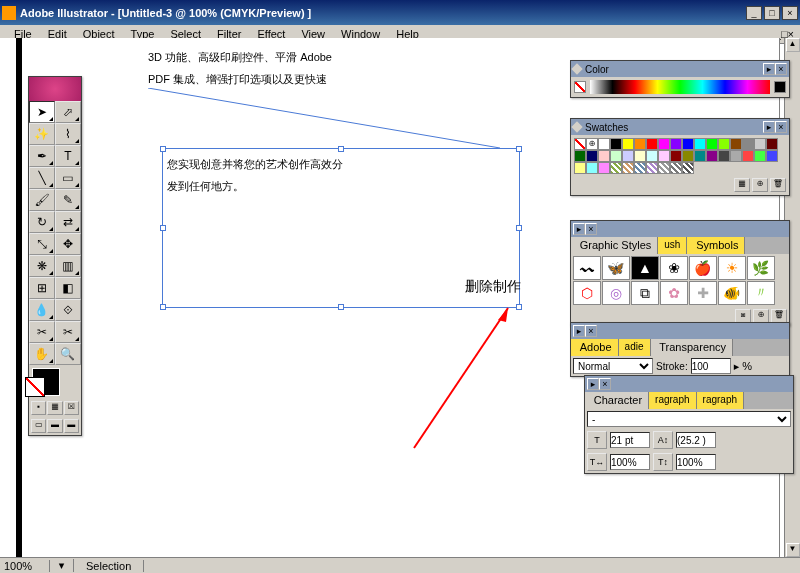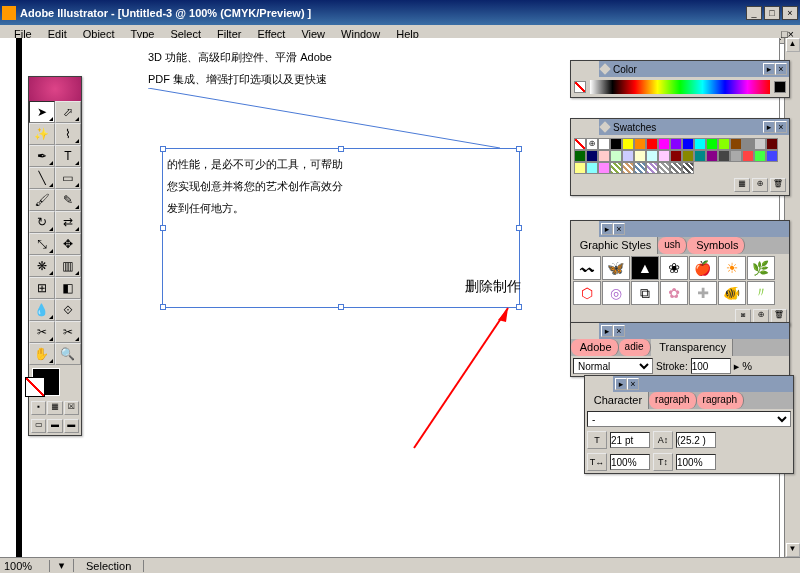--- a/index.html
+++ b/index.html
@@ -36,27 +36,27 @@
 .tool.sel { background: #fff; border: 1px inset #808080; }
 .tool .tri { position: absolute; bottom: 1px; right: 1px; border: 2px solid transparent; border-bottom-color: #000; border-right-color: #000; width: 0; height: 0; }
 .swatch-area { padding: 3px; }
 .swatch-big { width: 28px; height: 28px; background: #000; border: 1px solid #fff; position: relative; }
 .swatch-big .none { position: absolute; top: 8px; left: -8px; width: 20px; height: 20px; background: #fff; border: 1px solid #000; }
 .swatch-big .none::after { content: ''; position: absolute; top: 0; left: 0; right: 0; bottom: 0; background: linear-gradient(45deg, transparent 45%, red 45%, red 55%, transparent 55%); }
 .minibtns { display: flex; gap: 1px; padding: 2px; }
 .minibtn { width: 16px; height: 14px; border: 1px outset #e8e8e8; font-size: 8px; text-align: center; }
 
 .panel { position: absolute; background: #d4d0c8; border: 1px solid #404040; box-shadow: 1px 1px 2px rgba(0,0,0,0.3); }
-.panel-hdr { height: 16px; background: #8a9cb8; display: flex; align-items: center; padding: 0 2px; margin-left: 28px; }
+.panel-hdr { height: 16px; background: #8a9cb8; display: flex; align-items: center; padding: 0 2px; }
 .panel-hdr .diamond { width: 8px; height: 8px; background: #d4d0c8; transform: rotate(45deg); margin-right: 4px; }
 .panel-hdr .ptitle { flex: 1; font-size: 10px; color: #000; }
 .panel-hdr .pclose { width: 12px; height: 12px; border: 1px outset #fff; font-size: 9px; text-align: center; line-height: 10px; }
 .panel-tabs { display: flex; background: #b0b0b0; height: 17px; }
 .ptab { padding: 2px 6px; font-size: 10px; background: #d4d0c8; border-right: 1px solid #808080; }
-.ptab.inactive { background: #fca5a5; border-radius: 8px; }
+.ptab.inactive { background: #fde047; }
 .panel-body { padding: 3px; }
 .spectrum { height: 14px; background: linear-gradient(90deg, #fff, #000, #f00, #ff0, #0f0, #0ff, #00f, #f0f, #f00); }
 .swatch-grid { display: grid; grid-template-columns: repeat(17, 12px); gap: 0; }
 .sw { width: 12px; height: 12px; border: 1px solid #888; }
 .sw.none { background: #fff; position: relative; }
 .sw.none::after { content: ''; position: absolute; inset: 0; background: linear-gradient(45deg, transparent 42%, red 42%, red 58%, transparent 58%); }
 .styles-grid { display: grid; grid-template-columns: repeat(7, 28px); gap: 1px; padding: 2px; }
 .style-cell { width: 28px; height: 24px; background: #fff; border: 1px solid #888; display: flex; align-items: center; justify-content: center; font-size: 14px; }
 .ctrl-row { display: flex; align-items: center; gap: 3px; padding: 2px; }
 .ctrl-row select, .ctrl-row input { font-size: 10px; height: 16px; border: 1px inset #808080; background: #fff; }
@@ -96,21 +96,20 @@
   <div class="pasteboard"></div>
   <div class="text1">
     <div>3D 功能、高级印刷控件、平滑 Adobe</div>
     <div>PDF 集成、增强打印选项以及更快速</div>
   </div>
   <svg class="blueline">
       <line x1="0" y1="0" x2="352" y2="60" stroke="#4a7ad6" stroke-width="1"></line>
     </svg>
   <div class="textbox">
     <div class="textbox-text">
-      <div>的性能，是必不可少的工具，可帮助</div>
       <div>您实现创意并将您的艺术创作高效分</div>
       <div>发到任何地方。</div>
     </div>
     <div class="handle tl"></div>
     <div class="handle tm"></div>
     <div class="handle tr"></div>
     <div class="handle ml"></div>
     <div class="handle mr"></div>
     <div class="handle bl"></div>
     <div class="handle bm"></div>

